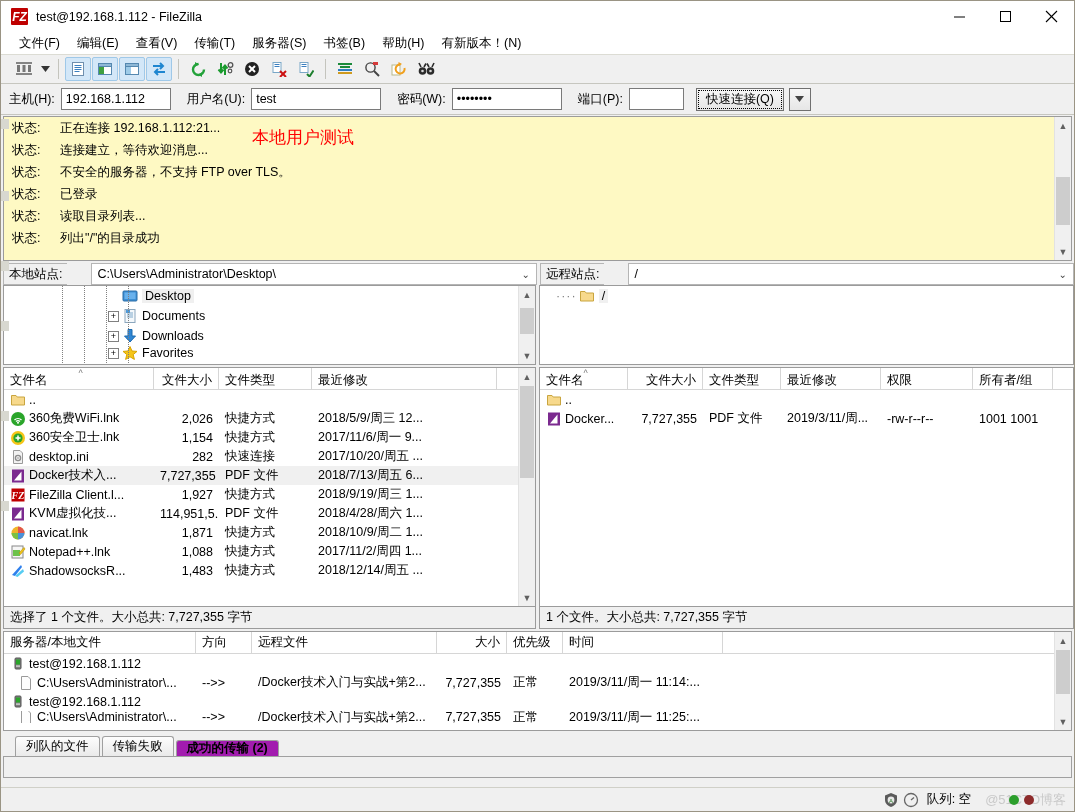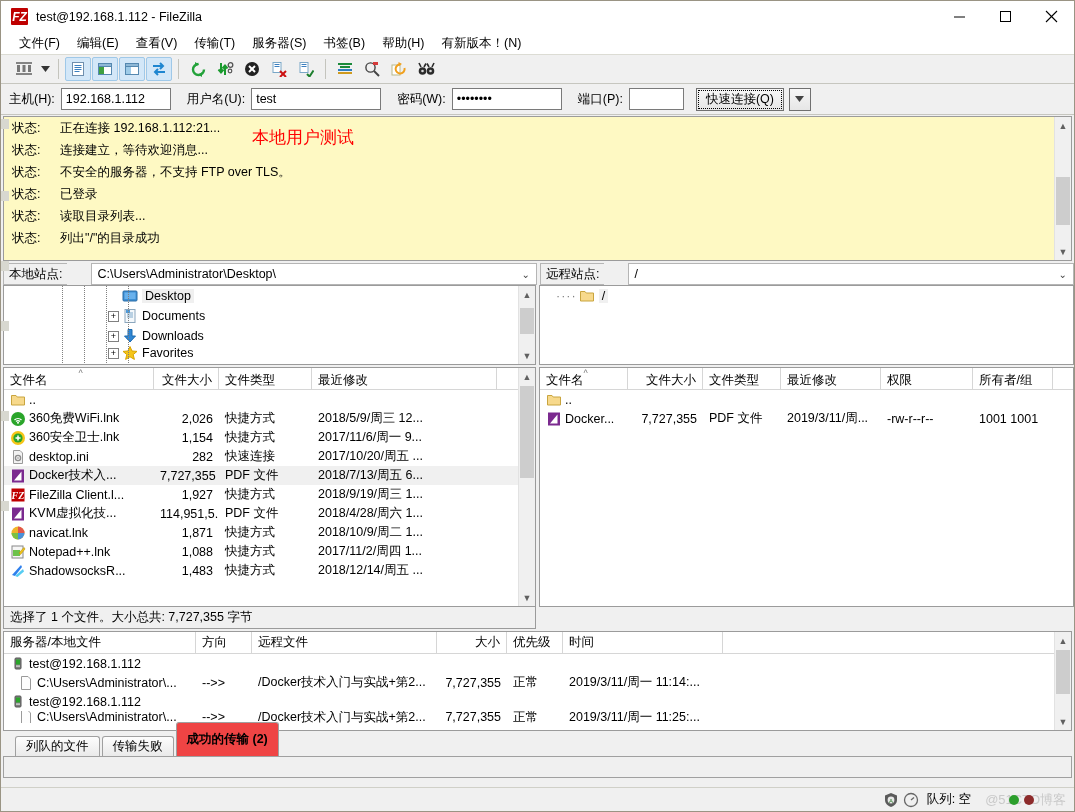--- a/index.html
+++ b/index.html
@@ -330,23 +330,23 @@
     border: 1px solid #a0a0a0;
     border-bottom: none;
     border-radius: 3px 3px 0 0;
     background: linear-gradient(#fdfdfd, #eaeaea);
     display: flex; align-items: center;
     padding: 0 10px;
     font-size: 12.5px;
     margin-right: 2px;
   }
   .tab.active {
-    background: #ef4444;
+    background: #a21caf;
     font-weight: bold;
-    height: 34px;
+    height: 16px;
     position: relative;
     z-index: 2;
   }
   .tabbody {
     height: 22px;
     background: #f0f0f0;
     border: 1px solid #a0a0a0;
     margin: 0 2px;
   }
 
@@ -911,20 +911,21 @@
             </span>
             <span>Docker...</span>
           </div>
           <div class="fl-cell num" style="width:75px">7,727,355</div>
           <div class="fl-cell" style="width:78px">PDF 文件</div>
           <div class="fl-cell" style="width:100px">2019/3/11/周...</div>
           <div class="fl-cell" style="width:92px">-rw-r--r--</div>
           <div class="fl-cell" style="width:80px">1001 1001</div>
         </div>
       </div>
+      <div class="fl-status">1 个文件。大小总共: 7,727,355 字节</div>
     </div>
   </div>
 
   <div class="queue">
     <div class="q-head">
       <div class="col" style="width:192px">
         <span>服务器/本地文件</span>
       </div>
       <div class="col" style="width:56px">
         <span>方向</span>

